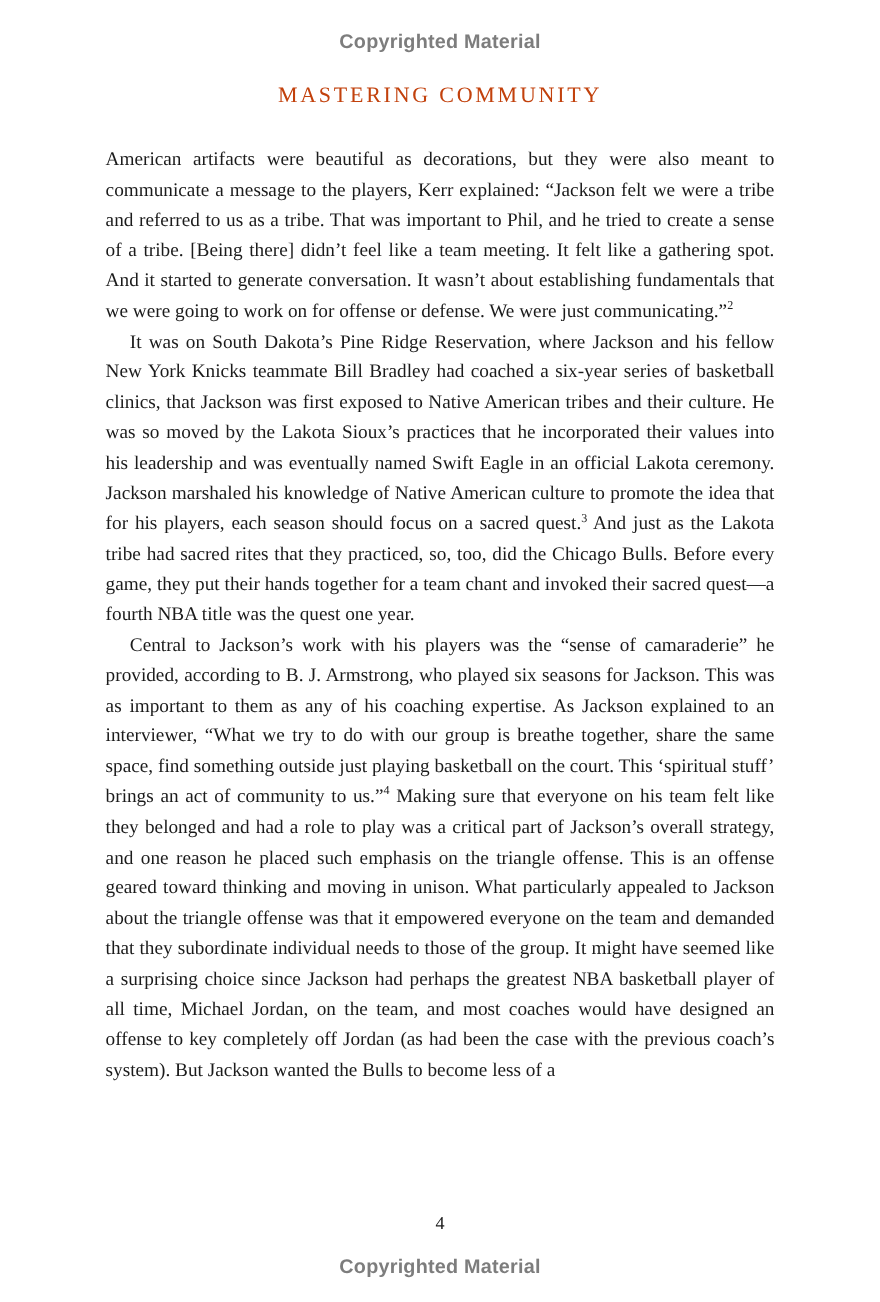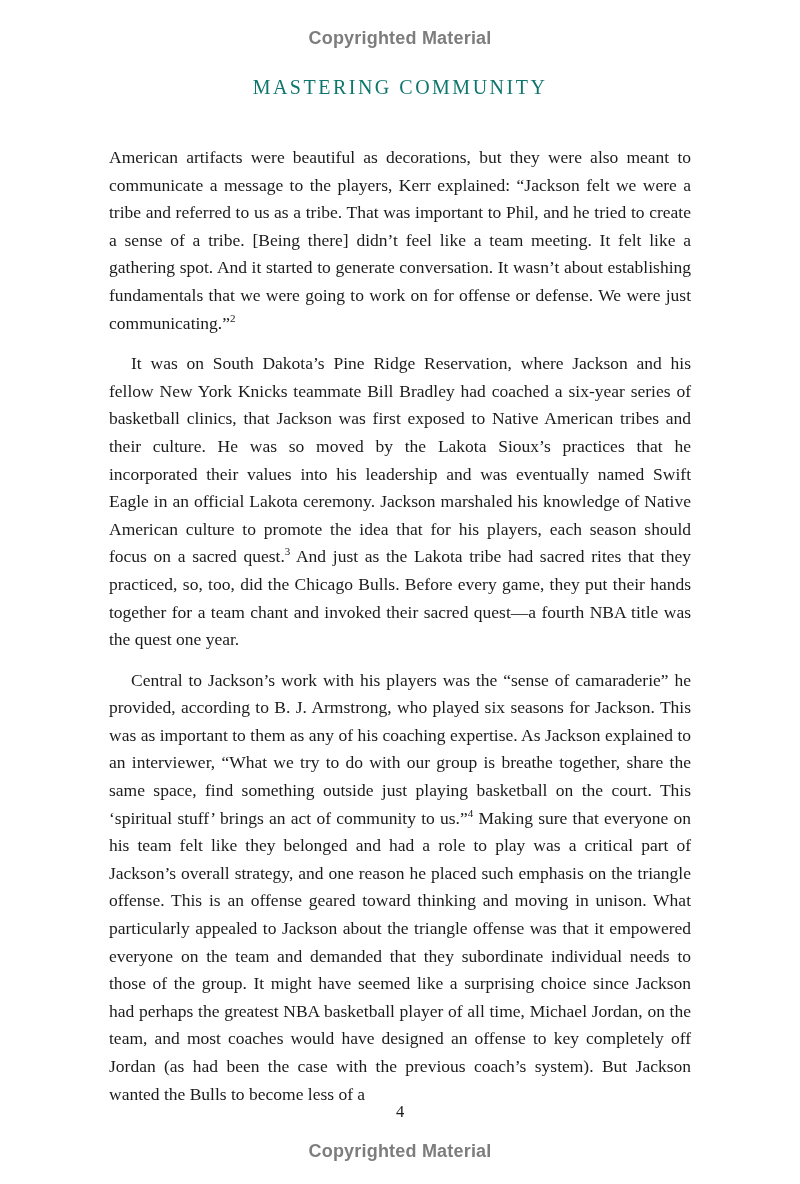--- a/index.html
+++ b/index.html
@@ -32,33 +32,33 @@
   .chapter-title {
     position: absolute;
     top: 76px;
     left: 0;
     width: 100%;
     margin: 0;
     text-align: center;
     font-size: 20px;
     font-weight: 500;
     letter-spacing: 2.5px;
-    color: #0f766e;
+    color: #c2410c;
   }
   .body-text {
     position: absolute;
     top: 131px;
     left: 96px;
     width: 608px;
     font-size: 17.5px;
     line-height: 27.6px;
     text-align: justify;
   }
   .para {
-    margin: 13px;
+    margin: 0;
     padding: 0;
   }
   .para.indent {
     text-indent: 22px;
   }
   sup.fnref {
     font-size: 11px;
     line-height: 0;
     vertical-align: super;
   }

